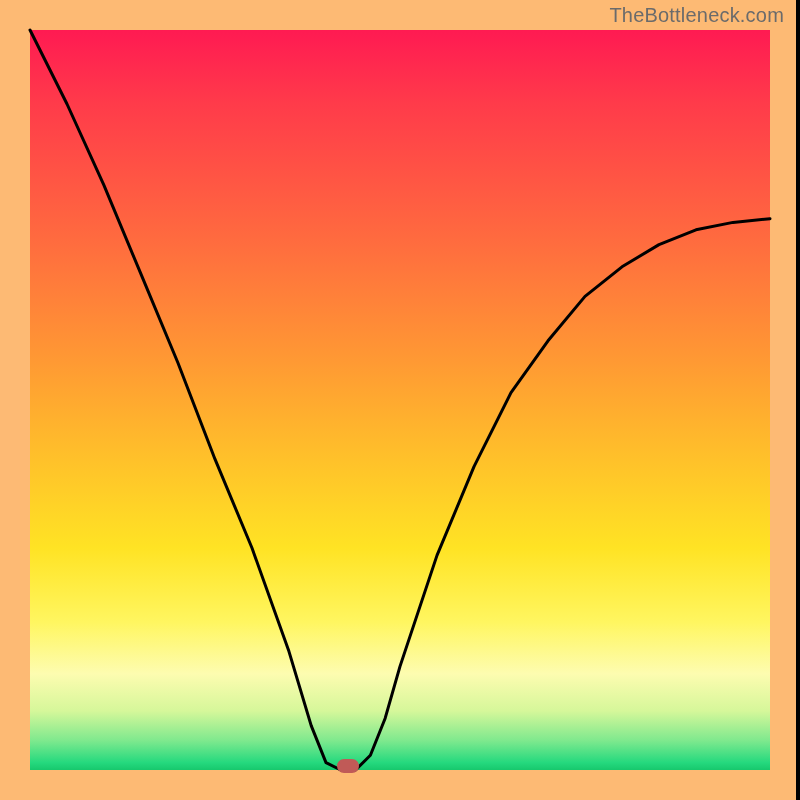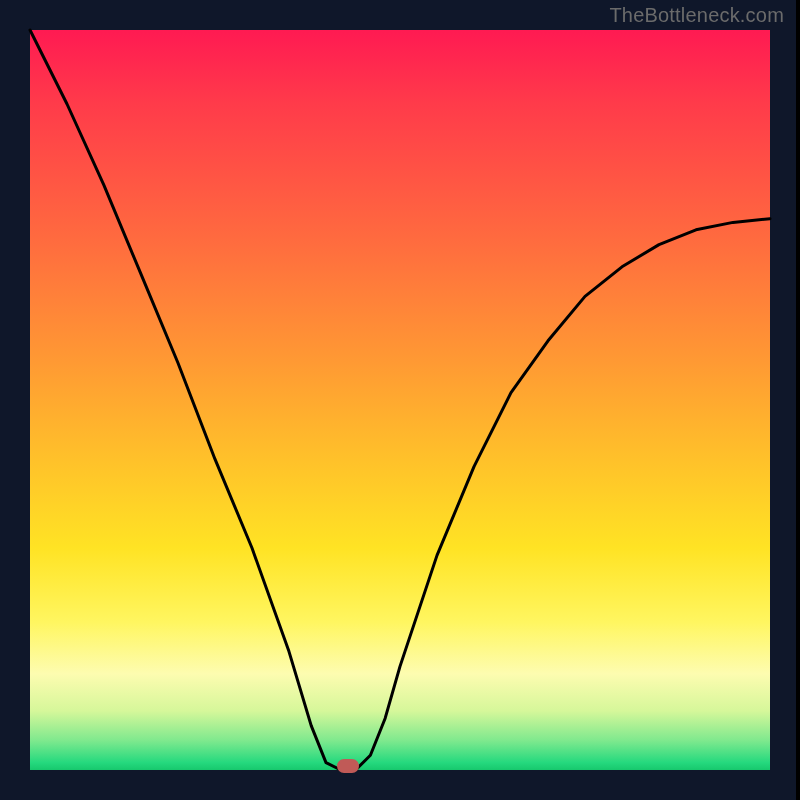--- a/index.html
+++ b/index.html
@@ -8,21 +8,21 @@
     width: 800px;
     height: 800px;
     overflow: hidden;
     font-family: Arial, Helvetica, sans-serif;
     background: #000;
   }
   .frame {
     position: relative;
     width: 796px;
     height: 800px;
-    background: #0f172a;
+    background: #fdba74;
   }
   .watermark {
     position: absolute;
     top: 4px;
     right: 12px;
     color: #6b6b6b;
     font-size: 20px;
     font-weight: 400;
     letter-spacing: 0.2px;
     z-index: 10;

